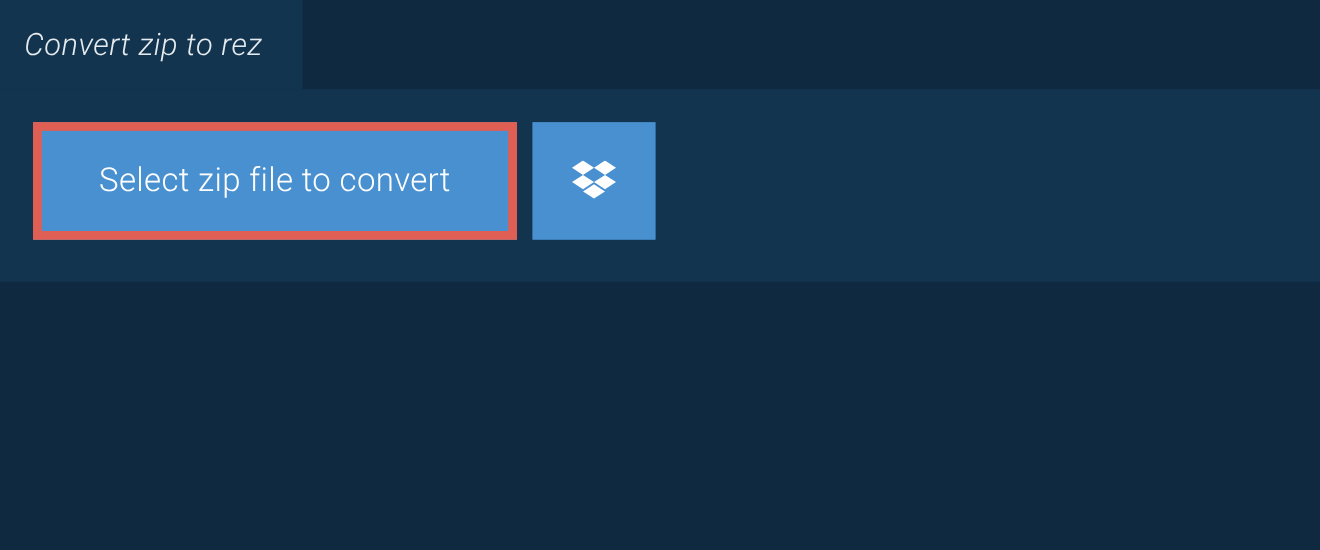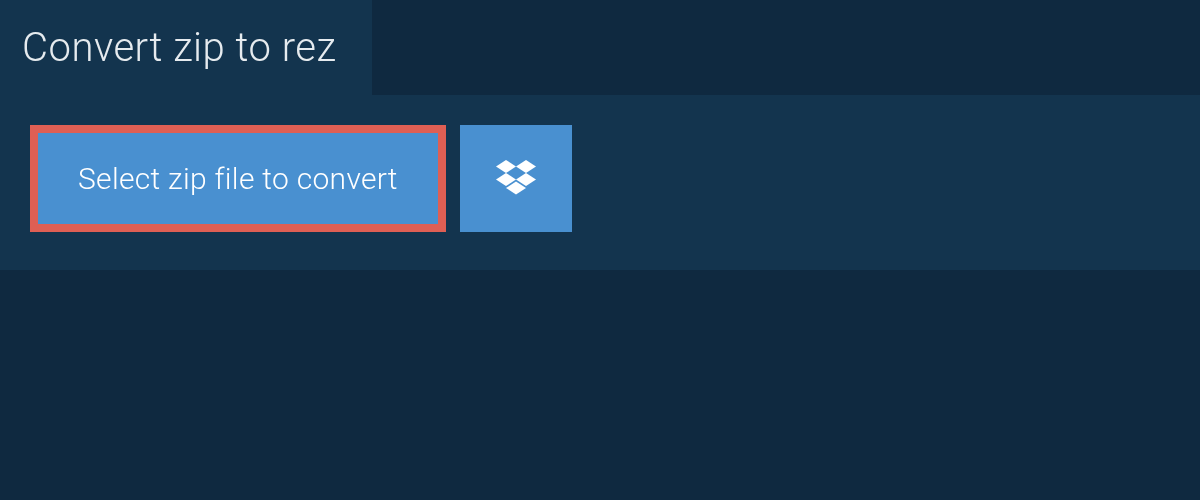--- a/index.html
+++ b/index.html
@@ -13,41 +13,42 @@
       background: #0f2940;
       font-family: -apple-system, BlinkMacSystemFont, "Segoe UI", Roboto, "Helvetica Neue", Arial, sans-serif;
       overflow: hidden;
     }
     .tab-container {
       display: flex;
     }
     .tab {
       background: #13344e;
       color: #e6ebef;
-      font-size: 40px;
+      font-size: 28px;
       font-weight: 300;
       padding: 24px 36px 24px 22px;
       letter-spacing: 0.5px;
+      font-style: italic;
     }
     .content-panel {
       background: #13344e;
       padding: 30px 30px 38px 30px;
     }
     .button-row {
       display: flex;
       gap: 14px;
       align-items: stretch;
     }
     .select-button {
       background: #4990d0;
       border: 8px solid #df5f54;
       color: #ffffff;
       font-size: 30px;
       font-weight: 300;
-      padding: 28px 40px;
+      padding: 28px 52px;
       cursor: pointer;
       display: flex;
       align-items: flex-start;
       justify-content: center;
       letter-spacing: 0.3px;
     }
     .dropbox-button {
       background: #4990d0;
       width: 112px;
       cursor: pointer;

